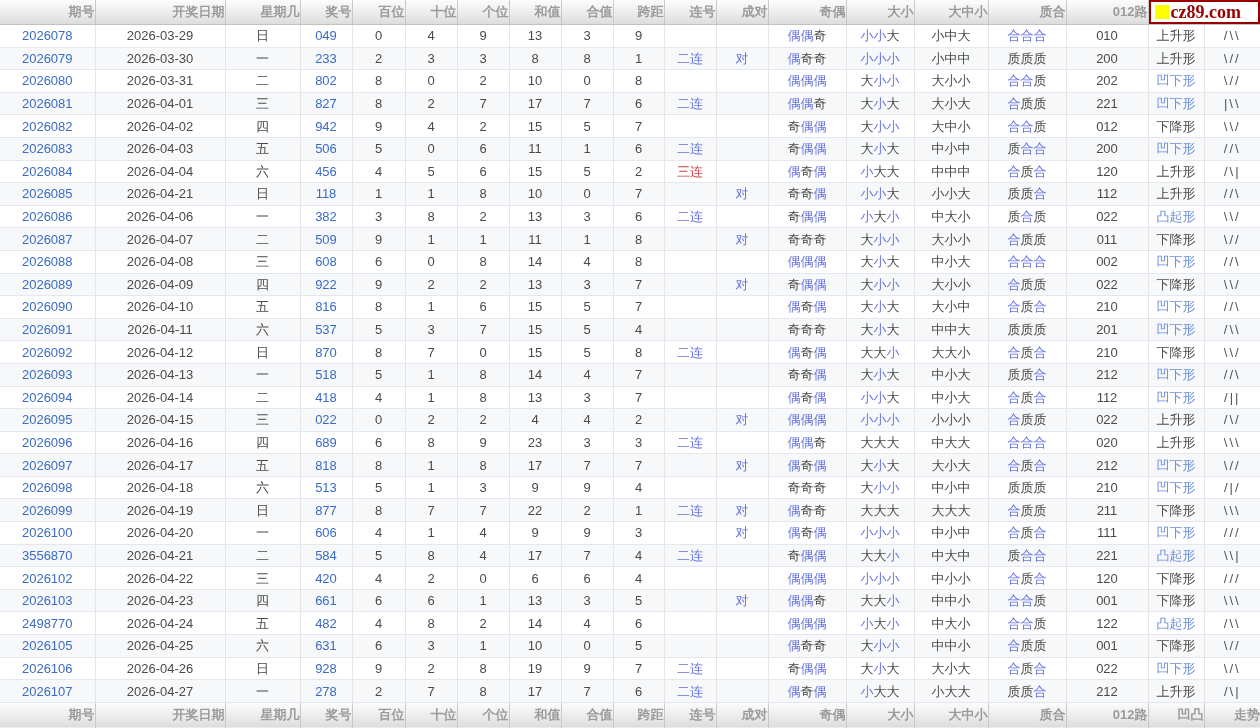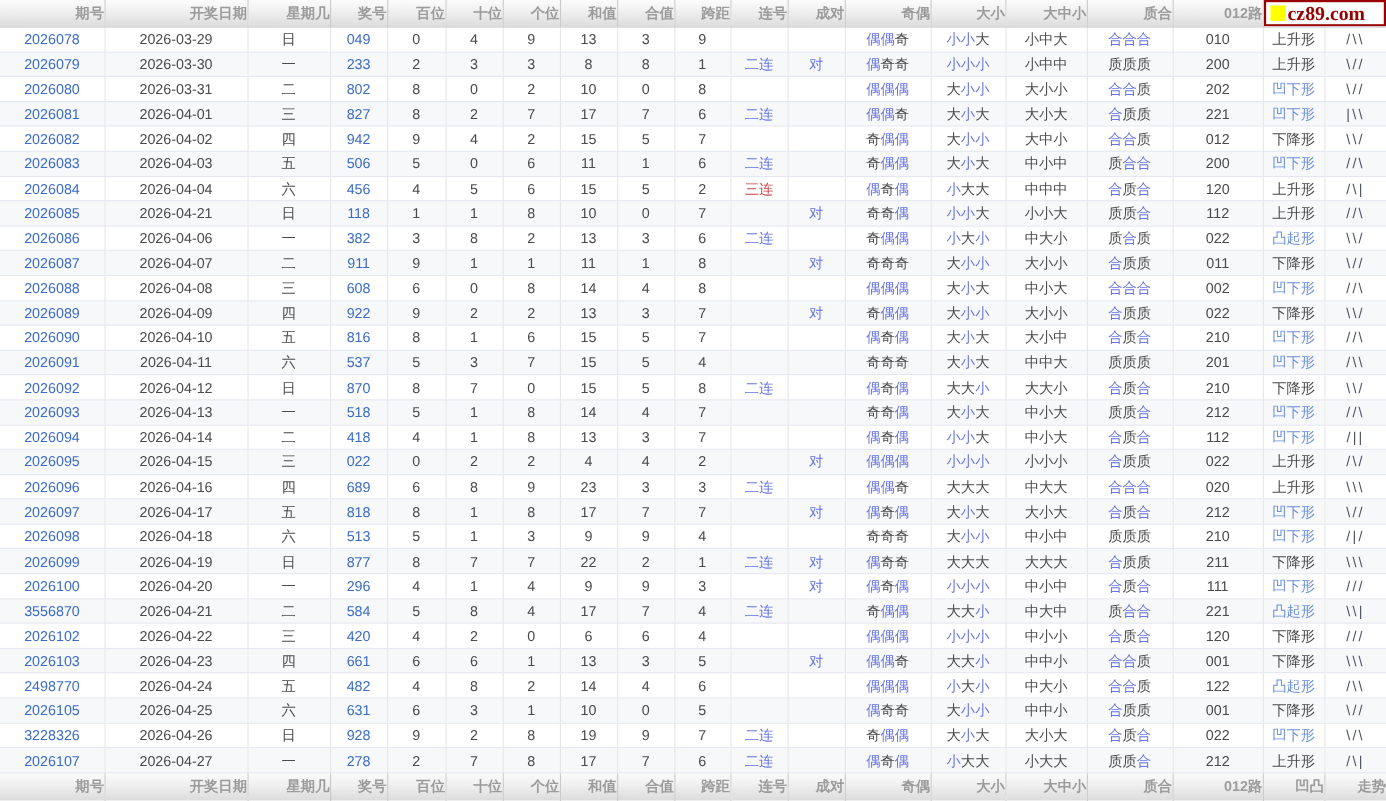--- a/index.html
+++ b/index.html
@@ -306,21 +306,21 @@
         <td>中大小</td>
         <td><span class="dc">质</span><span class="bc">合</span><span class="dc">质</span></td>
         <td>022</td>
         <td><span class="shape blue">凸起形</span></td>
         <td><span class="trend">\\/</span></td>
       </tr>
       <tr>
         <td><a class="lnk">2026087</a></td>
         <td>2026-04-07</td>
         <td>二</td>
-        <td><a class="lnk">911</a></td>
+        <td><a class="lnk">509</a></td>
         <td>9</td>
         <td>1</td>
         <td>1</td>
         <td>11</td>
         <td>1</td>
         <td>8</td>
         <td></td>
         <td><span class="dui">对</span></td>
         <td><span class="dc">奇</span><span class="dc">奇</span><span class="dc">奇</span></td>
         <td><span class="dc">大</span><span class="bc">小</span><span class="bc">小</span></td>
@@ -579,21 +579,21 @@
         <td>大大大</td>
         <td><span class="bc">合</span><span class="dc">质</span><span class="dc">质</span></td>
         <td>211</td>
         <td><span class="shape">下降形</span></td>
         <td><span class="trend">\\\</span></td>
       </tr>
       <tr>
         <td><a class="lnk">2026100</a></td>
         <td>2026-04-20</td>
         <td>一</td>
-        <td><a class="lnk">296</a></td>
+        <td><a class="lnk">606</a></td>
         <td>4</td>
         <td>1</td>
         <td>4</td>
         <td>9</td>
         <td>9</td>
         <td>3</td>
         <td></td>
         <td><span class="dui">对</span></td>
         <td><span class="bc">偶</span><span class="dc">奇</span><span class="bc">偶</span></td>
         <td><span class="bc">小</span><span class="bc">小</span><span class="bc">小</span></td>
@@ -702,21 +702,21 @@
         <td></td>
         <td><span class="bc">偶</span><span class="dc">奇</span><span class="dc">奇</span></td>
         <td><span class="dc">大</span><span class="bc">小</span><span class="bc">小</span></td>
         <td>中中小</td>
         <td><span class="bc">合</span><span class="dc">质</span><span class="dc">质</span></td>
         <td>001</td>
         <td><span class="shape">下降形</span></td>
         <td><span class="trend">\//</span></td>
       </tr>
       <tr>
-        <td><a class="lnk">3228326</a></td>
+        <td><a class="lnk">2026106</a></td>
         <td>2026-04-26</td>
         <td>日</td>
         <td><a class="lnk">928</a></td>
         <td>9</td>
         <td>2</td>
         <td>8</td>
         <td>19</td>
         <td>9</td>
         <td>7</td>
         <td><span class="lian">二连</span></td>

